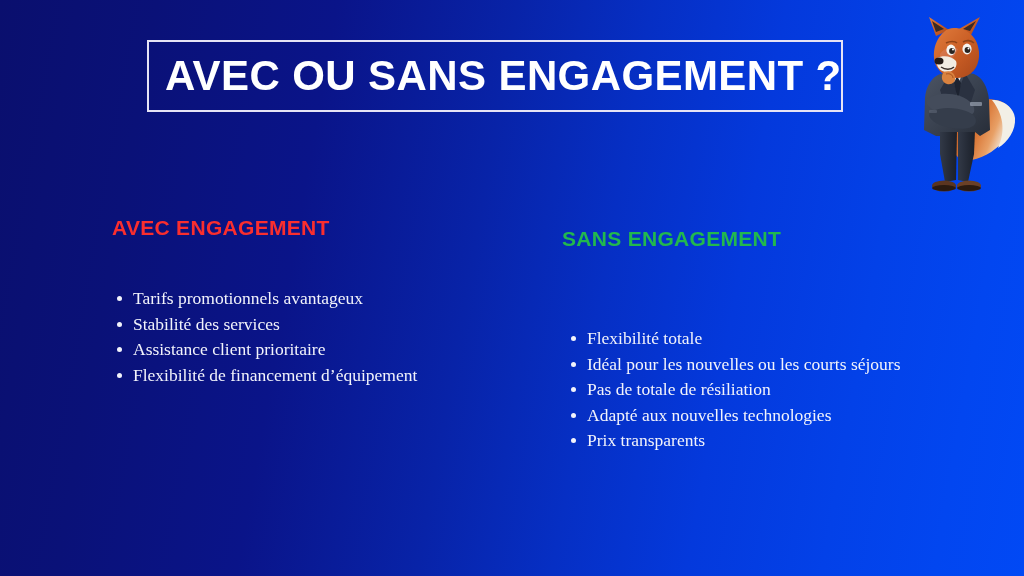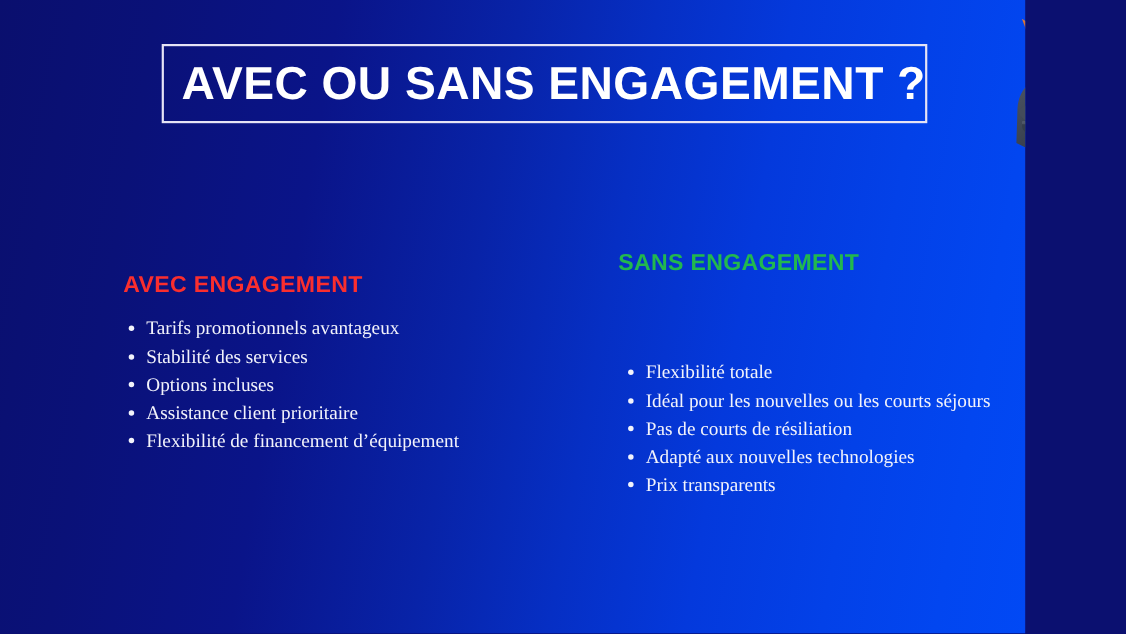--- a/index.html
+++ b/index.html
@@ -10,21 +10,21 @@
     overflow: hidden;
   }
 
   body {
     font-family: "Liberation Sans", sans-serif;
     background: #0b1070;
   }
 
   #slide {
     position: relative;
-    width: 932px;
+    width: 1024px;
     height: 576px;
     background: linear-gradient(100deg,
         #0a0f6e 0%,
         #0a1178 14%,
         #0a1489 30%,
         #0823a8 46%,
         #062fc4 58%,
         #0439dc 70%,
         #0341e8 82%,
         #0246f0 92%,
@@ -57,21 +57,21 @@
 
   
   .col-heading {
     position: absolute;
     font-size: 21px;
     font-weight: 700;
     letter-spacing: 0.3px;
     white-space: nowrap;
     top: 216px;
   }
-  #heading-left  { left: 112px; margin-top: 31px; }
+  #heading-left  { left: 112px; }
   #heading-right { left: 562px; margin-top: 11px; }
 
   .bullet-list {
     position: absolute;
     top: 286px;
     list-style: none;
     font-family: Liberation Serif, serif;
   }
   #list-left  { left: 112px; width: 430px; }
   #list-right { left: 566px; width: 450px; margin-top: 40px; }
@@ -118,24 +118,20 @@
     <li>
       <span class="dot"></span>
       <span>Tarifs promotionnels avantageux</span>
     </li>
     <li>
       <span class="dot"></span>
       <span>Stabilité des services</span>
     </li>
     <li>
       <span class="dot"></span>
-      <span>Options incluses</span>
-    </li>
-    <li>
-      <span class="dot"></span>
       <span>Assistance client prioritaire</span>
     </li>
     <li>
       <span class="dot"></span>
       <span>Flexibilité de financement d’équipement</span>
     </li>
   </ul>
 
   <div id="heading-right" class="col-heading" style="color:#22b84e;">SANS ENGAGEMENT</div>
 
@@ -143,21 +139,21 @@
     <li>
       <span class="dot"></span>
       <span>Flexibilité totale</span>
     </li>
     <li>
       <span class="dot"></span>
       <span>Idéal pour les nouvelles ou les courts séjours</span>
     </li>
     <li>
       <span class="dot"></span>
-      <span>Pas de courts de résiliation</span>
+      <span>Pas de totale de résiliation</span>
     </li>
     <li>
       <span class="dot"></span>
       <span>Adapté aux nouvelles technologies</span>
     </li>
     <li>
       <span class="dot"></span>
       <span>Prix transparents</span>
     </li>
   </ul>

